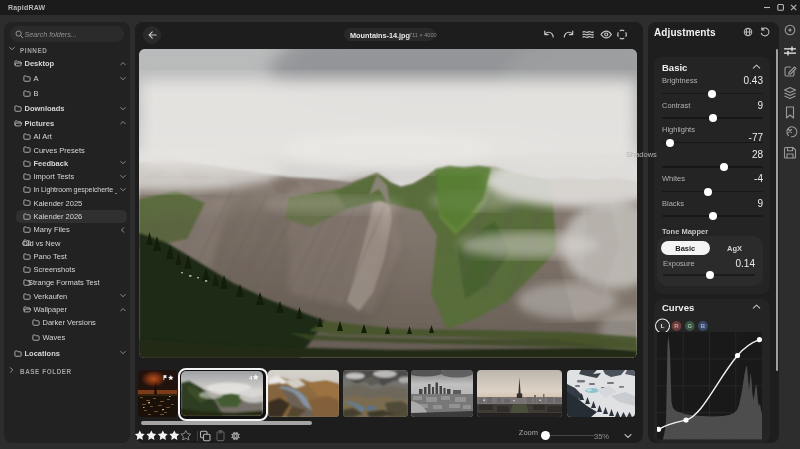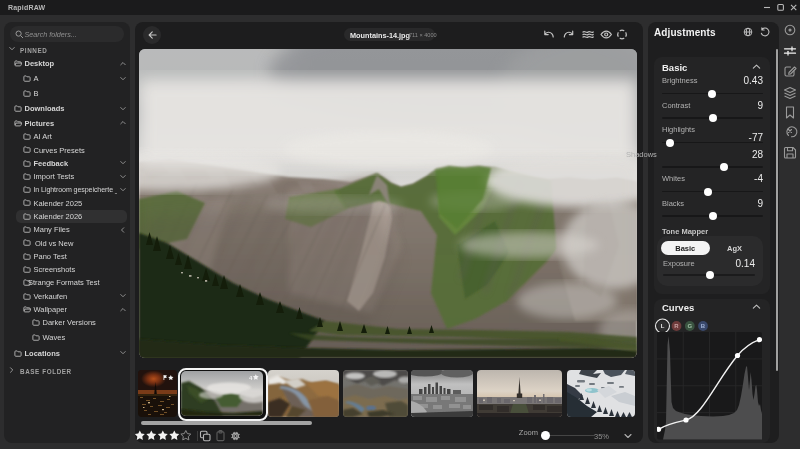--- a/index.html
+++ b/index.html
@@ -105,21 +105,21 @@
 <svg class="abs" style="left:23px;top:226.0px" width="8" height="7.2" viewBox="0 0 9 8">
     <path d="M1 2 a1 1 0 0 1 1-1 h1.6 l1 1 H7.1 a0.9 0.9 0 0 1 0.9 0.9 v3.2 a0.9 0.9 0 0 1 -0.9 0.9 H2 a1 1 0 0 1 -1-1 z" fill="none" stroke="#b9b9b9" stroke-width="1" stroke-linejoin="round"></path>
   </svg>
 <div class="rtxt" style="left:33.5px;top:226.2px;">Many Files</div>
 <svg class="abs" style="left:119.5px;top:226.7px" width="6" height="6" viewBox="0 0 8 8">
     <path d="M5 1 L2 4 L5 7" fill="none" stroke="#909090" stroke-width="1.3" stroke-linecap="round" stroke-linejoin="round"></path>
   </svg>
 <svg class="abs" style="left:23px;top:239.3px" width="8" height="7.2" viewBox="0 0 9 8">
     <path d="M1 2 a1 1 0 0 1 1-1 h1.6 l1 1 H7.1 a0.9 0.9 0 0 1 0.9 0.9 v3.2 a0.9 0.9 0 0 1 -0.9 0.9 H2 a1 1 0 0 1 -1-1 z" fill="none" stroke="#b9b9b9" stroke-width="1" stroke-linejoin="round"></path>
   </svg>
-<div class="rtxt" style="left:35px;top:239.5px;text-align:right;">Old vs New</div>
+<div class="rtxt" style="left:22px;top:239.5px;text-align:right;">Old vs New</div>
 <svg class="abs" style="left:23px;top:252.60000000000002px" width="8" height="7.2" viewBox="0 0 9 8">
     <path d="M1 2 a1 1 0 0 1 1-1 h1.6 l1 1 H7.1 a0.9 0.9 0 0 1 0.9 0.9 v3.2 a0.9 0.9 0 0 1 -0.9 0.9 H2 a1 1 0 0 1 -1-1 z" fill="none" stroke="#b9b9b9" stroke-width="1" stroke-linejoin="round"></path>
   </svg>
 <div class="rtxt" style="left:33.5px;top:252.8px;">Pano Test</div>
 <svg class="abs" style="left:23px;top:265.90000000000003px" width="8" height="7.2" viewBox="0 0 9 8">
     <path d="M1 2 a1 1 0 0 1 1-1 h1.6 l1 1 H7.1 a0.9 0.9 0 0 1 0.9 0.9 v3.2 a0.9 0.9 0 0 1 -0.9 0.9 H2 a1 1 0 0 1 -1-1 z" fill="none" stroke="#b9b9b9" stroke-width="1" stroke-linejoin="round"></path>
   </svg>
 <div class="rtxt" style="left:33.5px;top:266.1px;">Screenshots</div>
 <svg class="abs" style="left:23px;top:279.2px" width="8" height="7.2" viewBox="0 0 9 8">
     <path d="M1 2 a1 1 0 0 1 1-1 h1.6 l1 1 H7.1 a0.9 0.9 0 0 1 0.9 0.9 v3.2 a0.9 0.9 0 0 1 -0.9 0.9 H2 a1 1 0 0 1 -1-1 z" fill="none" stroke="#b9b9b9" stroke-width="1" stroke-linejoin="round"></path>

